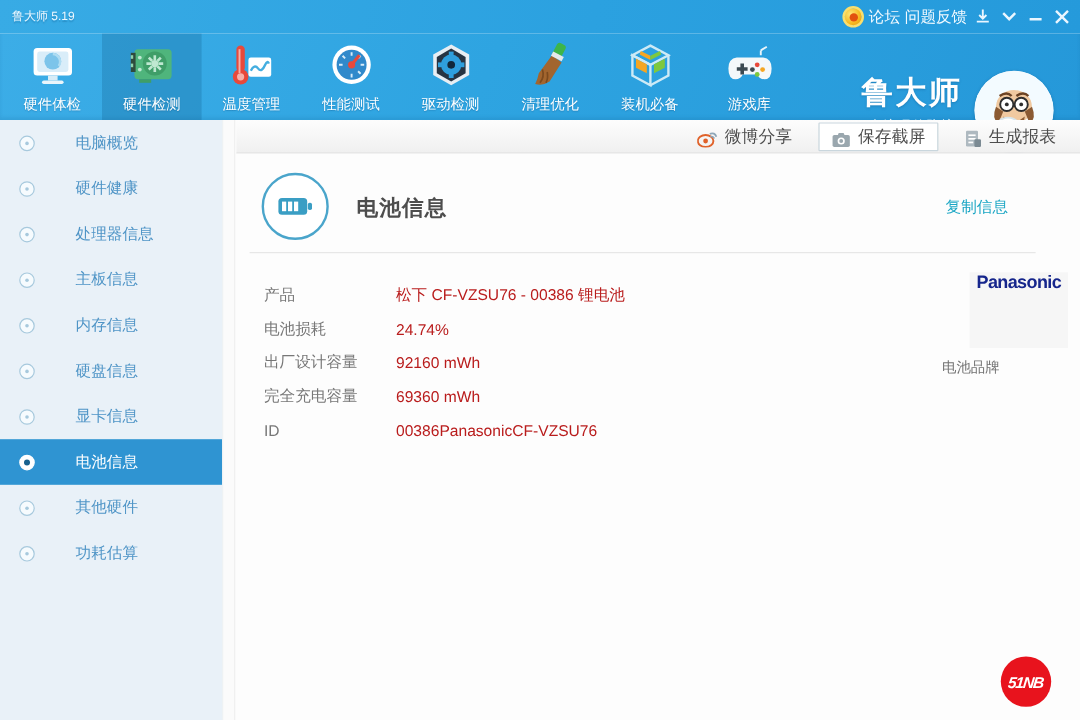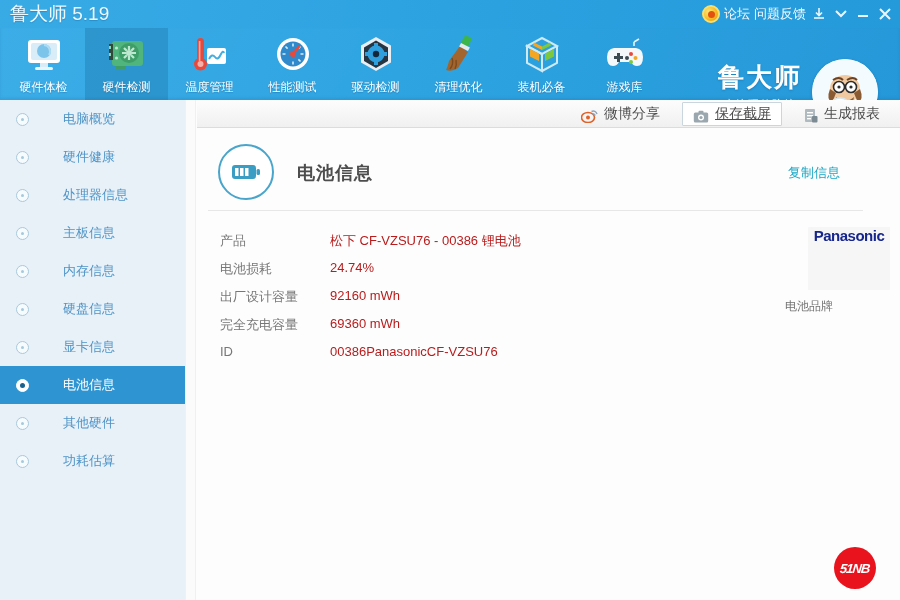--- a/index.html
+++ b/index.html
@@ -2,21 +2,21 @@
 <html><head>
 <meta charset="utf-8">
 <style>
   * { margin:0; padding:0; box-sizing:border-box; }
   html,body { width:900px; height:600px; overflow:hidden; }
   body { font-family:"Liberation Sans","DejaVu Sans",sans-serif; position:relative; background:#fdfdfd; }
 
   
   .titlebar { position:absolute; left:0; top:0; width:900px; height:28px;
     background:linear-gradient(100deg,#38abe5 0%,#2ba1e0 55%,#259adb 100%); display:flex; align-items:center; }
-  .titlebar .app-title { color:#eef8ff; font-size:19px; margin-left:10px; text-shadow:0 1px 1px rgba(0,60,110,.25); }
+  .titlebar .app-title { color:#eef8ff; font-size:10px; margin-left:10px; text-shadow:0 1px 1px rgba(0,60,110,.25); }
   .tb-right { position:absolute; right:6px; top:0; height:28px; display:flex; align-items:center; gap:4px; }
   .tb-link { color:#f2faff; font-size:13px; cursor:pointer; }
   .medal { width:18px; height:18px; border-radius:50%; background:radial-gradient(circle at 35% 35%,#ffe87a,#f5b71e 60%,#d89410); border:2px solid #fadf6e; display:flex; align-items:center; justify-content:center; }
   .medal i { width:7px; height:7px; border-radius:50%; background:#e2510f; display:block; }
   .tb-ico { width:18px; height:18px; display:flex; align-items:center; justify-content:center; color:#eaf6ff; font-size:13px; cursor:pointer; }
   .tb-ico svg { display:block; }
 
   
   .toolbar { position:absolute; left:0; top:28px; width:900px; height:72px;
     background:linear-gradient(115deg,#3cade7 0%,#2ea4e1 45%,#2598d9 100%); box-shadow:inset 0 -2px 3px rgba(0,70,120,.12); }
@@ -37,31 +37,31 @@
   .side-item.active { background:#2f94d2; color:#ffffff; }
   .side-item.active .dot { border-color:#ffffff; background:#ffffff; }
   .side-item.active .dot::after { background:#17618f; width:5px; height:5px; left:3px; top:3px; }
   .scrolltrack { position:absolute; left:185px; top:100px; width:11px; height:500px; background:#fbfbfb; border-left:1px solid #eef2f4; border-right:1px solid #f0f0f0; }
 
   
   .actionbar { position:absolute; left:197px; top:100px; width:703px; height:28px;
     background:linear-gradient(#fdfdfd,#f0f0f0); border-bottom:1px solid #dcdcdc;
     display:flex; align-items:center; justify-content:flex-end; gap:22px; padding-right:20px; }
   .act { display:flex; align-items:flex-end; gap:6px; font-size:14px; color:#4d4d4d; cursor:pointer; }
-  .act.boxed { border:1px solid #c9d6dd; background:#ffffff; padding:2px 10px; border-radius:1px;text-decoration:underline; }
+  .act.boxed { border:1px solid #c9d6dd; background:#ffffff; padding:2px 10px; border-radius:1px; }
   .act svg { display:block; }
 
   
   .main { position:absolute; left:197px; top:128px; width:703px; height:472px; background:#fdfdfd; }
   .head-circle { position:absolute; left:21px; top:16px; width:56px; height:56px; border-radius:50%; border:2px solid #4aa5cb; display:flex; align-items:center; justify-content:center; background:#ffffff; }
   .page-title { position:absolute; left:100px; top:33px; font-size:18px; color:#4d4d4d; font-weight:bold; letter-spacing:1px; }
   .copy-link { position:absolute; right:60px; top:36px; font-size:13px; color:#1ba6c4; cursor:pointer; }
   .divider { position:absolute; left:11px; top:82px; width:655px; height:1px; background:#e7e7e7; }
   .info-table { position:absolute; left:23px; top:104px; }
-  .info-row { display:flex; height:28px; align-items:flex-start; }
+  .info-row { display:flex; height:28px; align-items:center; }
   .info-label { width:110px; font-size:13px; color:#777777; }
   .info-value { font-size:13px; color:#b91c1c; }
   .brand-panel { position:absolute; left:571px; top:99px; width:82px; height:63px; background:#f6f6f6; display:flex; align-items:flex-start; justify-content:center;margin-left:40px; }
   .pana-logo { font-size:15px; font-weight:bold; color:#16268c; letter-spacing:-0.5px; }
   .brand-caption { position:absolute; left:571px; top:170px; width:82px; text-align:center; font-size:12px; color:#737373; }
 
   
   .watermark { position:absolute; left:834px; top:547px; width:42px; height:42px; border-radius:50%; background:#e8131d; display:flex; align-items:center; justify-content:center; }
   .watermark span { color:#ffffff; font-size:13px; font-weight:bold; font-style:italic; letter-spacing:-1px; transform:skewX(-6deg); }
 </style>

